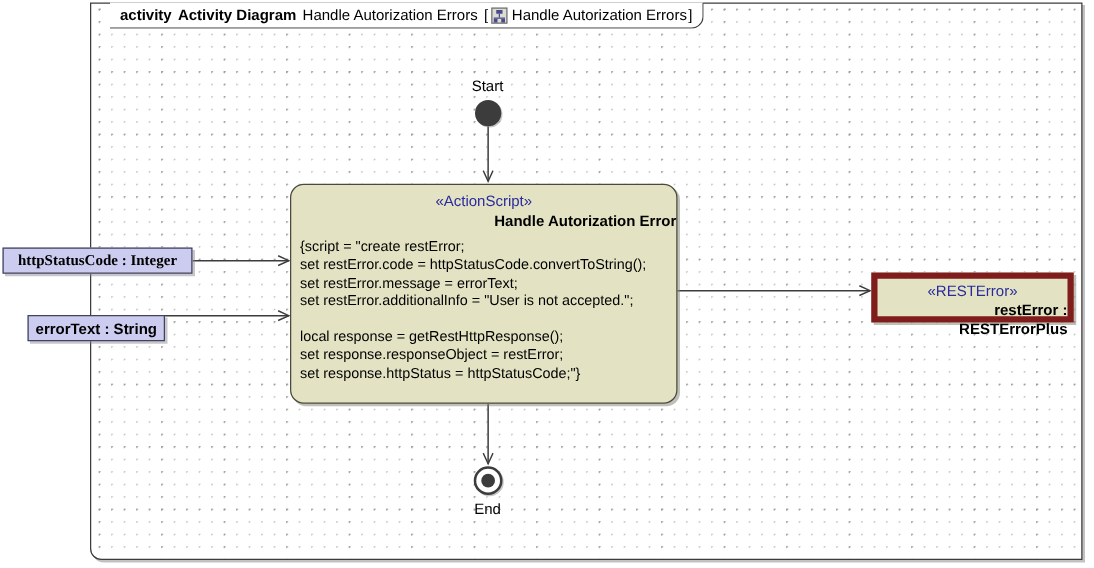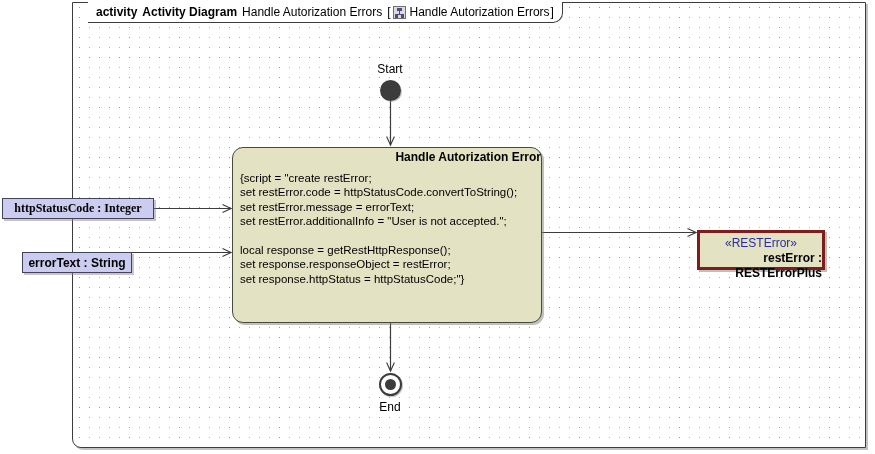--- a/index.html
+++ b/index.html
@@ -151,25 +151,25 @@
     box-shadow: 2px 2px 0 rgba(130,130,140,0.45);
     z-index: 5;
   }
   #pin-httpstatuscode { left: 2px;  top: 198px; width: 152px; height: 21px; font-family: Liberation Serif, serif; }
   #pin-errortext      { left: 22px; top: 252px; width: 110px; height: 21px; }
 
   
   #output-node {
     position: absolute;
     left: 697px;
-    top: 230px;
-    width: 128px;
+    top: 218px;
+    width: 162px;
     height: 40px;
     background: #e3e3c4;
-    border: 3px solid #7f1d1d;
+    border: 5px solid #7f1d1d;
     box-sizing: border-box;
     box-shadow: 2px 2px 0 rgba(130,130,120,0.5);
     z-index: 5;
   }
   #output-node .stereotype { margin-top: 3px; }
   #output-node .node-title { margin-top: 1px; }
 
   
   #start-label, #end-label {
     position: absolute;
@@ -265,20 +265,21 @@
 
   <line x1="132" y1="252.5" x2="231" y2="252.5" stroke="#3c3c3c" stroke-width="1.2" marker-end="url(#openArrow)"></line>
 
   <line x1="542" y1="232.5" x2="696" y2="232.5" stroke="#3c3c3c" stroke-width="1.2" marker-end="url(#openArrow)"></line>
 </svg>
 
 <div id="start-label">Start</div>
 <div id="start-node"></div>
 
 <div id="action-node">
+  <div class="stereotype">«ActionScript»</div>
   <div class="node-title">Handle Autorization Error</div>
   <div id="action-body">{script = "create restError;
 set restError.code = httpStatusCode.convertToString();
 set restError.message = errorText;
 set restError.additionalInfo = "User is not accepted.";
 
 local response = getRestHttpResponse();
 set response.responseObject = restError;
 set response.httpStatus = httpStatusCode;"}</div>
 </div>

